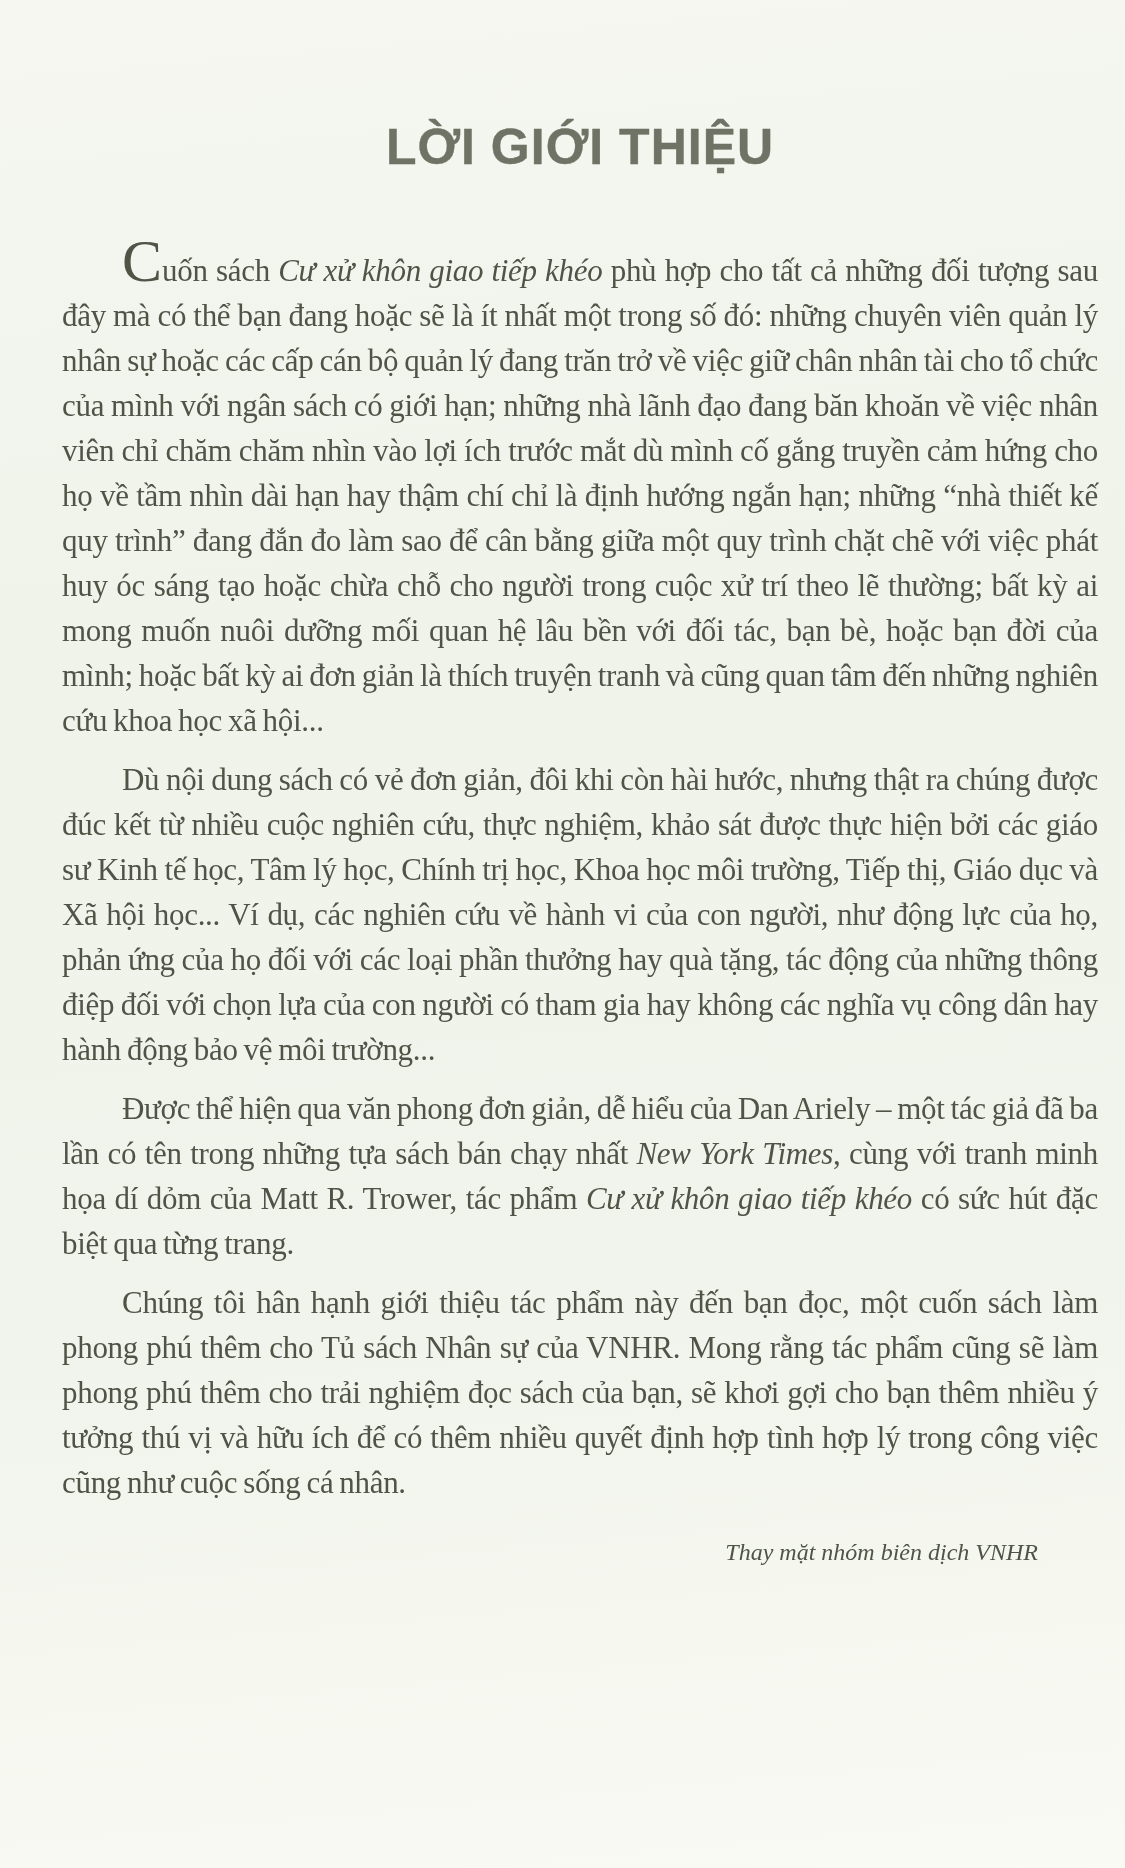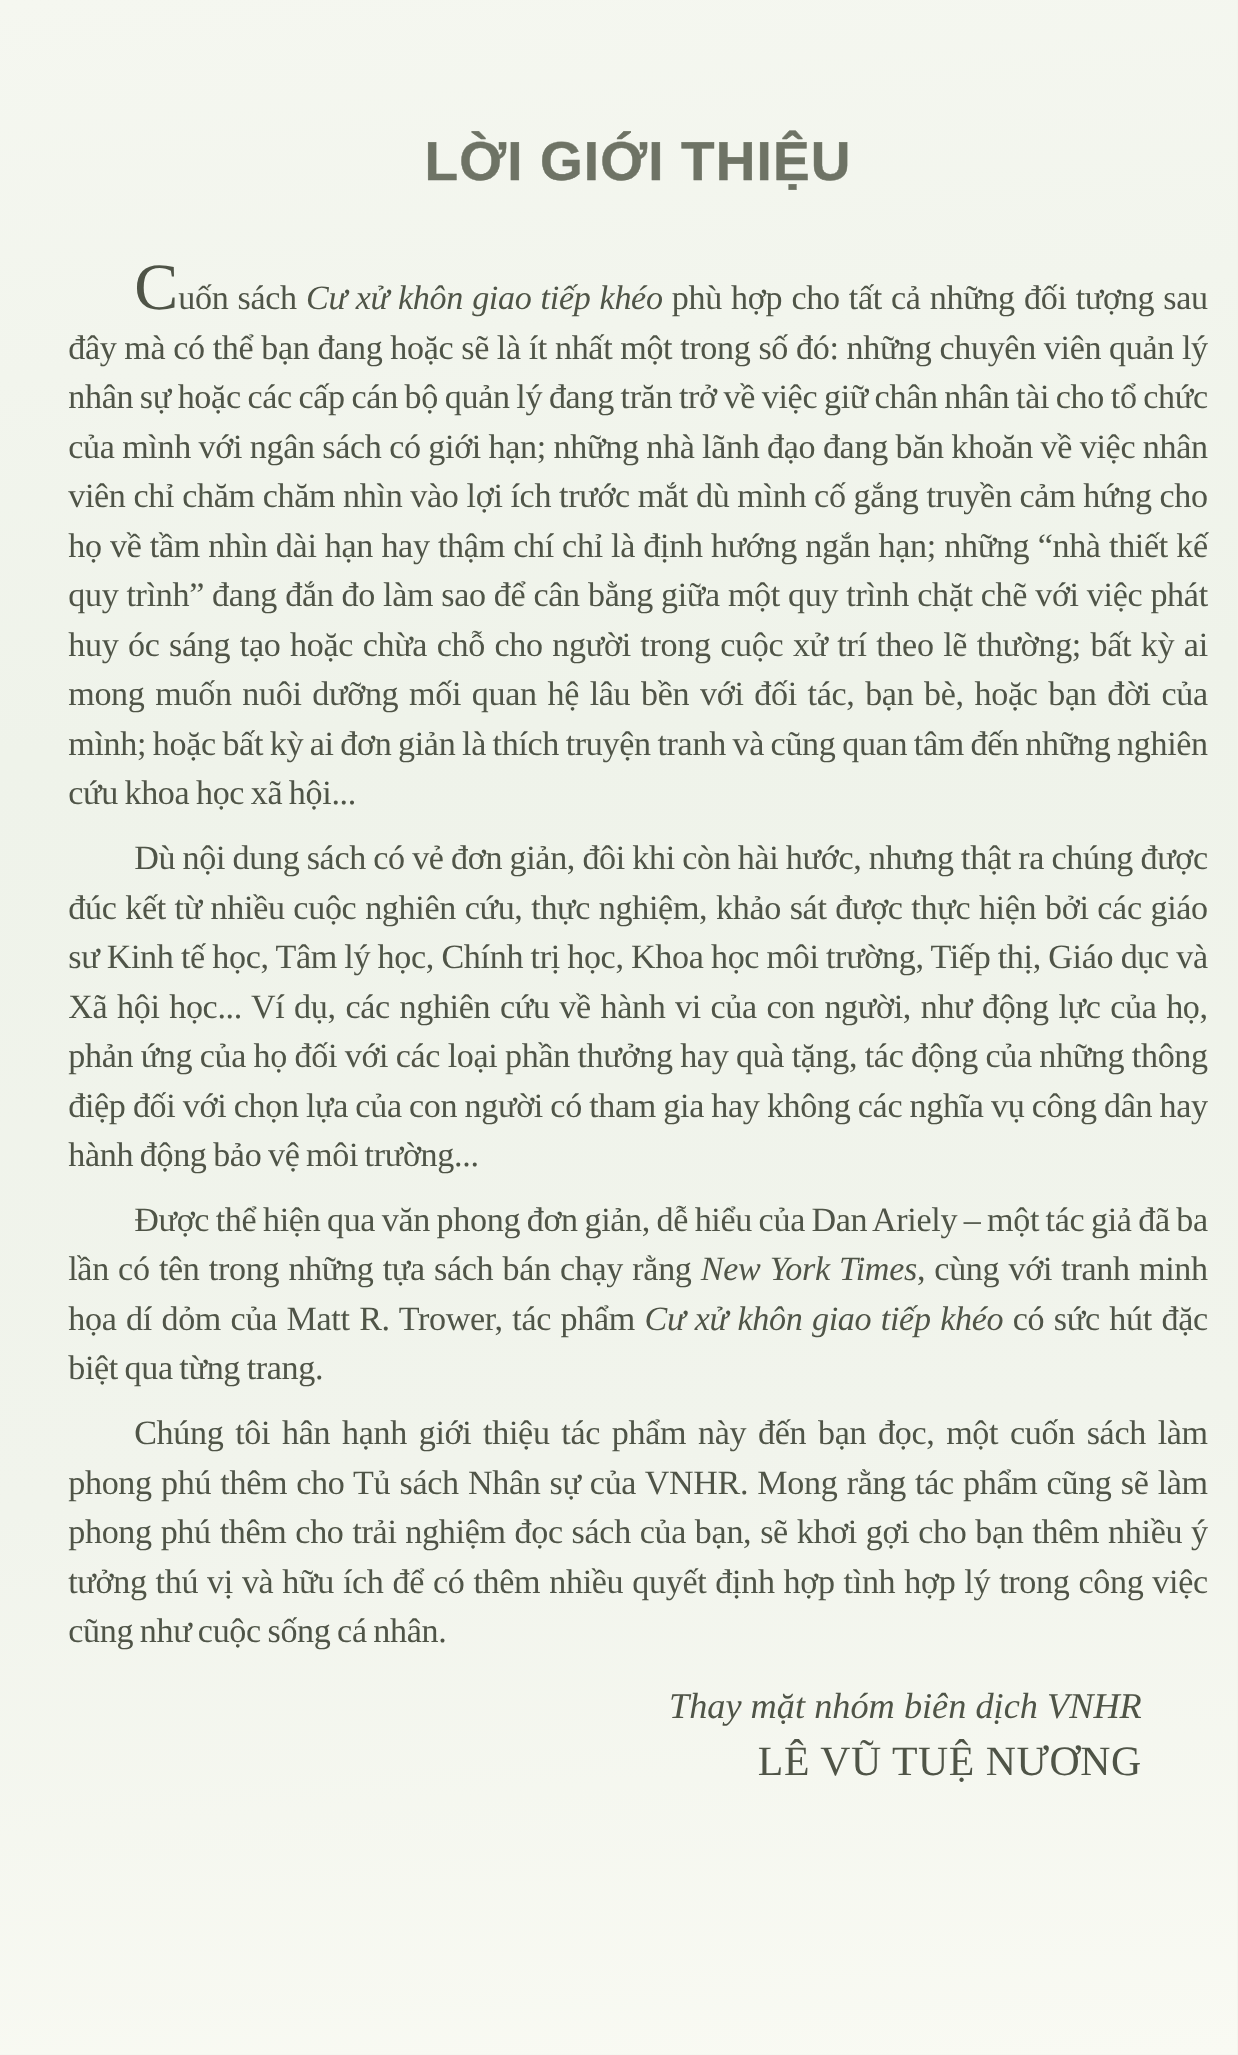--- a/index.html
+++ b/index.html
@@ -45,21 +45,21 @@
   }
   .it{font-style:italic;}
   .signature{
     margin-top:26px;
     padding-right:60px;
     text-align:right;
     color:var(--ink);
   }
   .sig-role{
     font-style:italic;
-    font-size:33px;
+    font-size:24px;
     line-height:42px;
   }
   .sig-name{
     margin-top:6px;
     font-size:38px;
     line-height:46px;
     letter-spacing:0.5px;
   }
 </style>
 </head>
@@ -68,24 +68,23 @@
 <div class="page">
 
   <h1 class="title">LỜI GIỚI THIỆU</h1>
 
   <div class="body-text">
 
     <p class="para"><span class="dropcap">C</span><span>uốn sách </span><span class="it">Cư xử khôn giao tiếp khéo</span><span> phù hợp cho tất cả những đối tượng sau đây mà có thể bạn đang hoặc sẽ là ít nhất một trong số đó: những chuyên viên quản lý nhân sự hoặc các cấp cán bộ quản lý đang trăn trở về việc giữ chân nhân tài cho tổ chức của mình với ngân sách có giới hạn; những nhà lãnh đạo đang băn khoăn về việc nhân viên chỉ chăm chăm nhìn vào lợi ích trước mắt dù mình cố gắng truyền cảm hứng cho họ về tầm nhìn dài hạn hay thậm chí chỉ là định hướng ngắn hạn; những “nhà thiết kế quy trình” đang đắn đo làm sao để cân bằng giữa một quy trình chặt chẽ với việc phát huy óc sáng tạo hoặc chừa chỗ cho người trong cuộc xử trí theo lẽ thường; bất kỳ ai mong muốn nuôi dưỡng mối quan hệ lâu bền với đối tác, bạn bè, hoặc bạn đời của mình; hoặc bất kỳ ai đơn giản là thích truyện tranh và cũng quan tâm đến những nghiên cứu khoa học xã hội...</span></p>
 
     <p class="para"><span>Dù nội dung sách có vẻ đơn giản, đôi khi còn hài hước, nhưng thật ra chúng được đúc kết từ nhiều cuộc nghiên cứu, thực nghiệm, khảo sát được thực hiện bởi các giáo sư Kinh tế học, Tâm lý học, Chính trị học, Khoa học môi trường, Tiếp thị, Giáo dục và Xã hội học... Ví dụ, các nghiên cứu về hành vi của con người, như động lực của họ, phản ứng của họ đối với các loại phần thưởng hay quà tặng, tác động của những thông điệp đối với chọn lựa của con người có tham gia hay không các nghĩa vụ công dân hay hành động bảo vệ môi trường...</span></p>
 
-    <p class="para"><span>Được thể hiện qua văn phong đơn giản, dễ hiểu của Dan Ariely – một tác giả đã ba lần có tên trong những tựa sách bán chạy rằng </span><span class="it">New York Times</span><span>, cùng với tranh minh họa dí dỏm của Matt R. Trower, tác phẩm </span><span class="it">Cư xử khôn giao tiếp khéo</span><span> có sức hút đặc biệt qua từng trang.</span></p>
+    <p class="para"><span>Được thể hiện qua văn phong đơn giản, dễ hiểu của Dan Ariely – một tác giả đã ba lần có tên trong những tựa sách bán chạy nhất </span><span class="it">New York Times</span><span>, cùng với tranh minh họa dí dỏm của Matt R. Trower, tác phẩm </span><span class="it">Cư xử khôn giao tiếp khéo</span><span> có sức hút đặc biệt qua từng trang.</span></p>
 
     <p class="para"><span>Chúng tôi hân hạnh giới thiệu tác phẩm này đến bạn đọc, một cuốn sách làm phong phú thêm cho Tủ sách Nhân sự của VNHR. Mong rằng tác phẩm cũng sẽ làm phong phú thêm cho trải nghiệm đọc sách của bạn, sẽ khơi gợi cho bạn thêm nhiều ý tưởng thú vị và hữu ích để có thêm nhiều quyết định hợp tình hợp lý trong công việc cũng như cuộc sống cá nhân.</span></p>
 
   </div>
 
   <div class="signature">
     <div class="sig-role">Thay mặt nhóm biên dịch VNHR</div>
-    <div class="sig-name">LÊ VŨ TUỆ NƯƠNG</div>
   </div>
 
 </div>
 
 </body></html>

